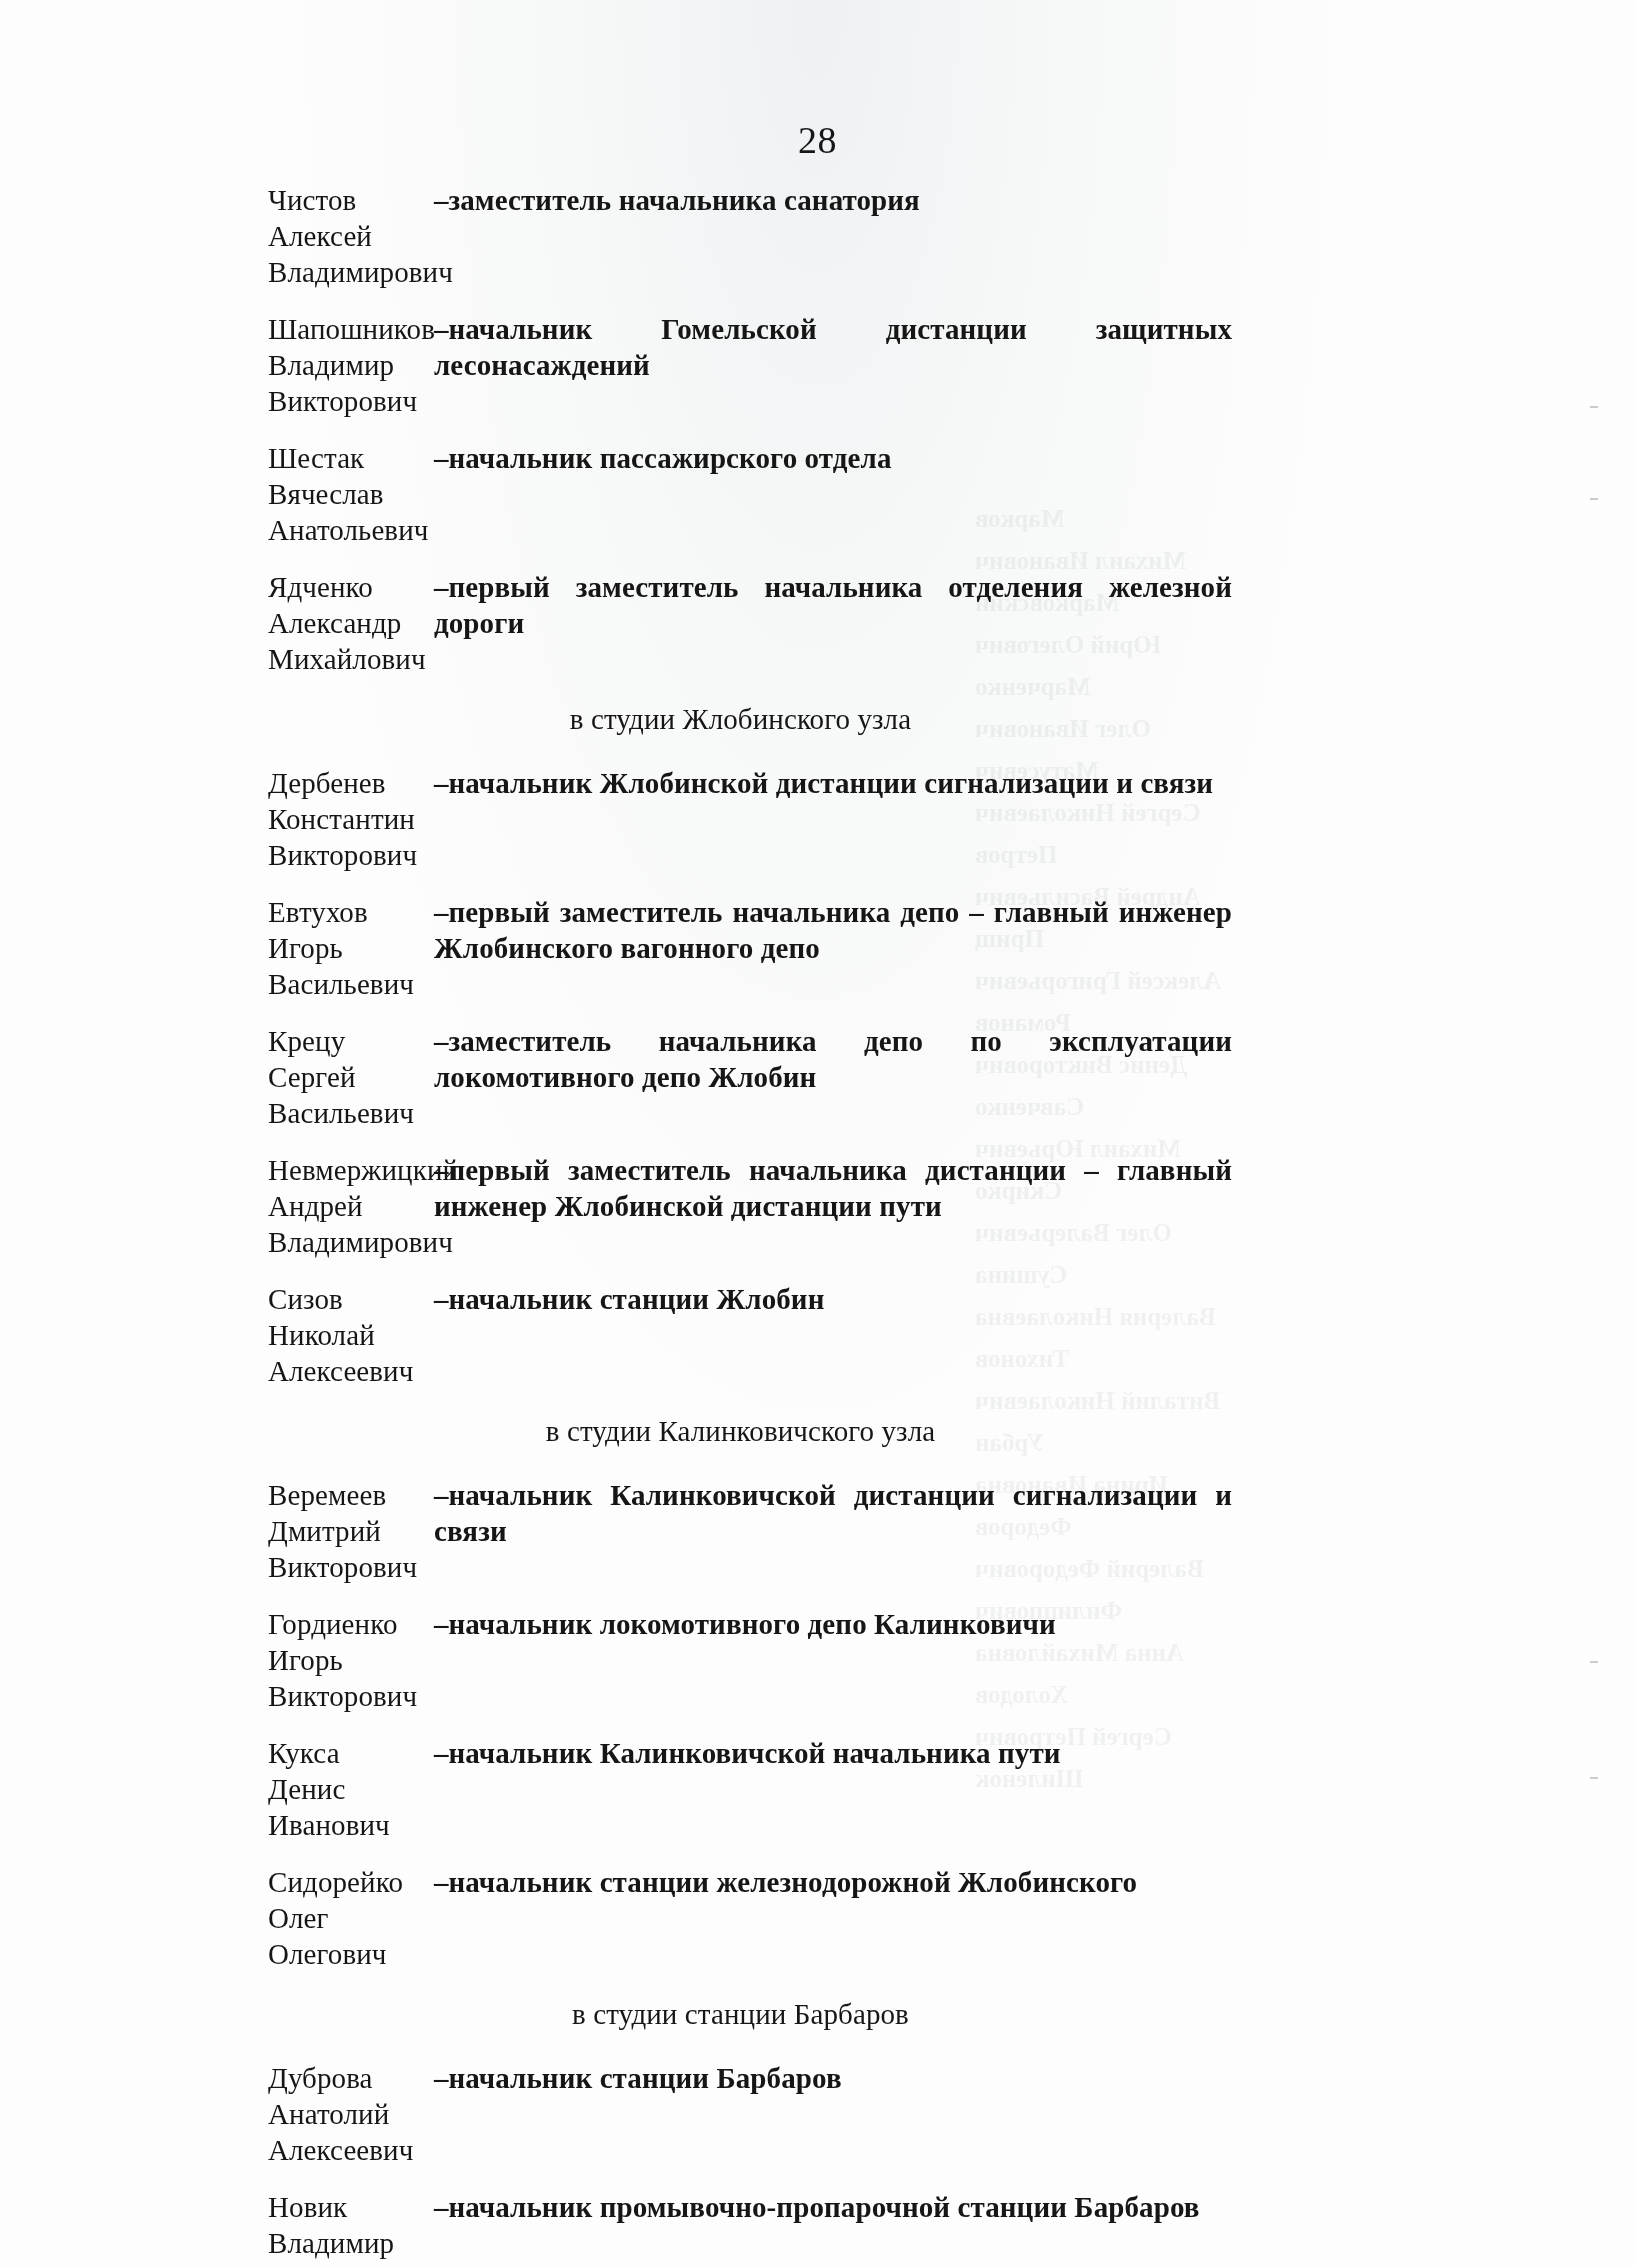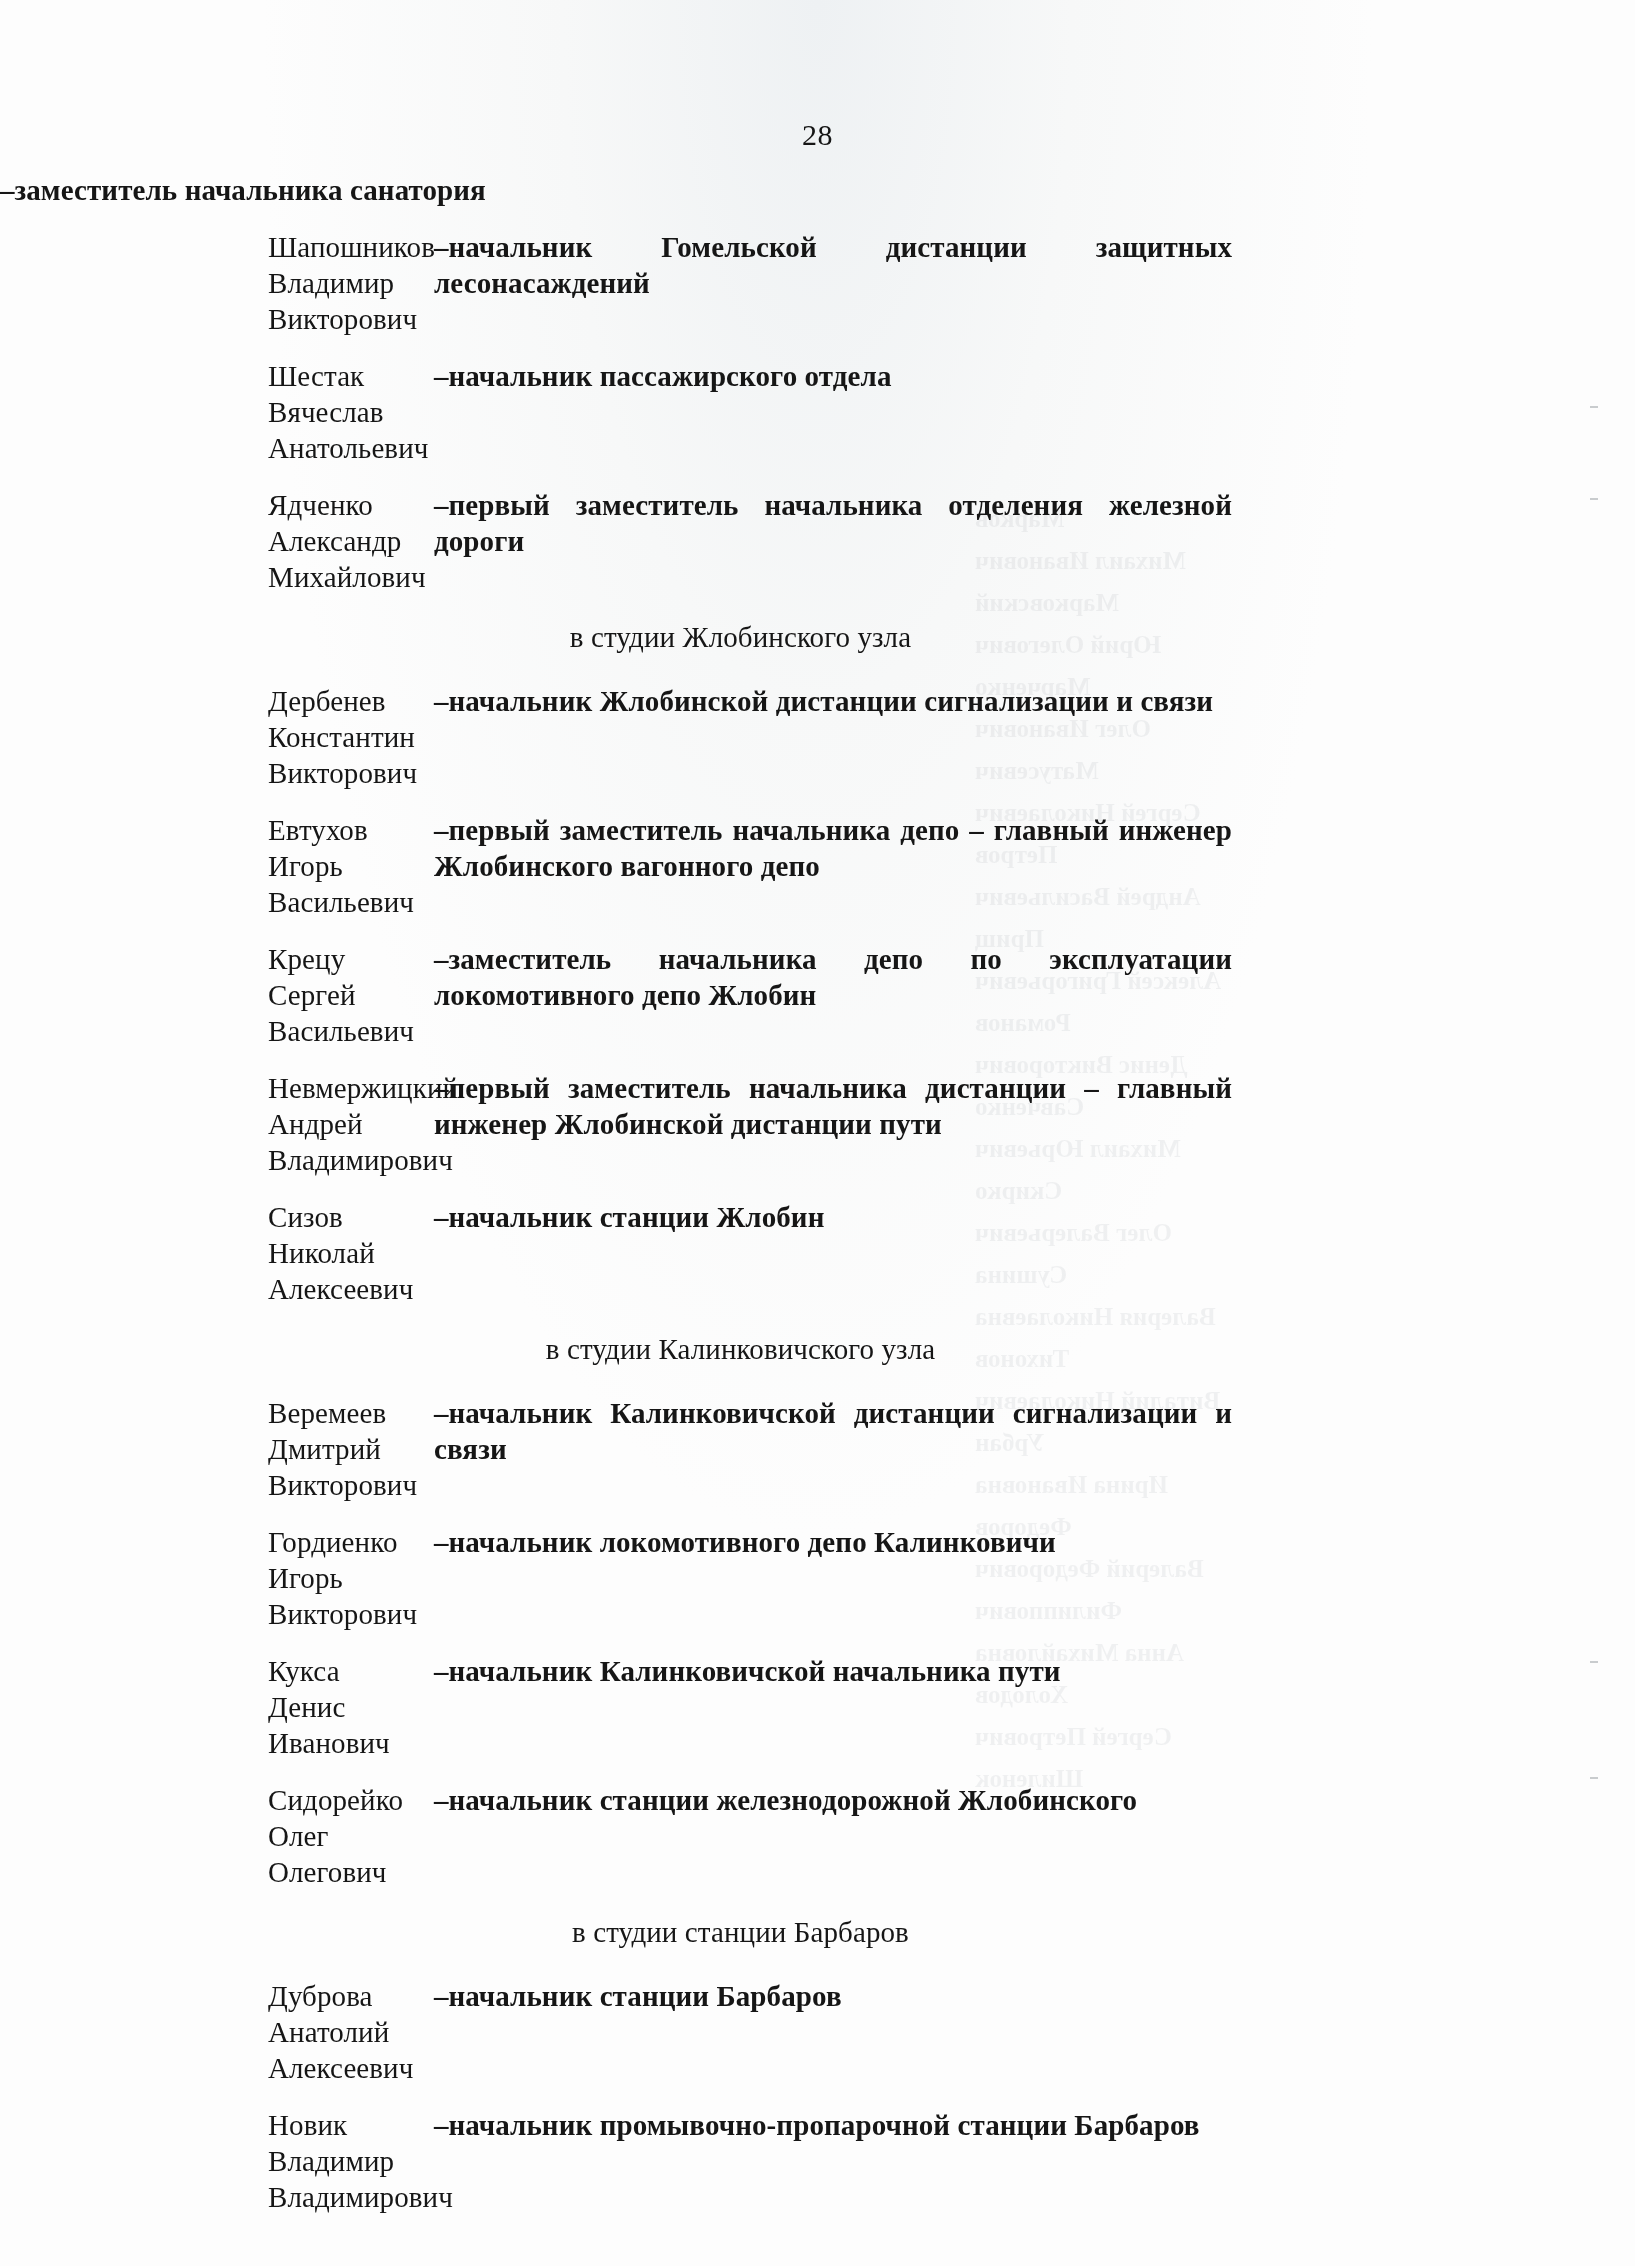--- a/index.html
+++ b/index.html
@@ -43,21 +43,21 @@
     pointer-events: none;
     white-space: pre-line;
   }
   .content {
     position: absolute;
     left: 0; top: 0;
     width: 1635px;
   }
   .page-number {
     text-align: center;
-    font-size: 30px;
+    font-size: 38px;
     margin-top: 118px;
     letter-spacing: 0.5px;
   }
   .entries {
     margin-top: 20px;
   }
   .entry {
     display: flex;
     align-items: flex-start;
     margin-bottom: 21px;
@@ -141,20 +141,22 @@
   <div class="edge-mark" style="right:37px; top:1661px;"></div>
   <div class="edge-mark" style="right:37px; top:1777px;"></div>
 
   <div class="content">
 
     <div class="page-number">28</div>
 
     <div class="entries">
 
       <div class="entry">
+        <div class="name">Чистов
+Алексей Владимирович</div>
         <div class="role"><span class="dash">–</span><span>заместитель начальника санатория</span></div>
       </div>
 
       <div class="entry">
         <div class="name">Шапошников
 Владимир Викторович</div>
         <div class="role"><span class="dash">–</span><span>начальник Гомельской дистанции защитных лесонасаждений</span></div>
       </div>
 
       <div class="entry">

